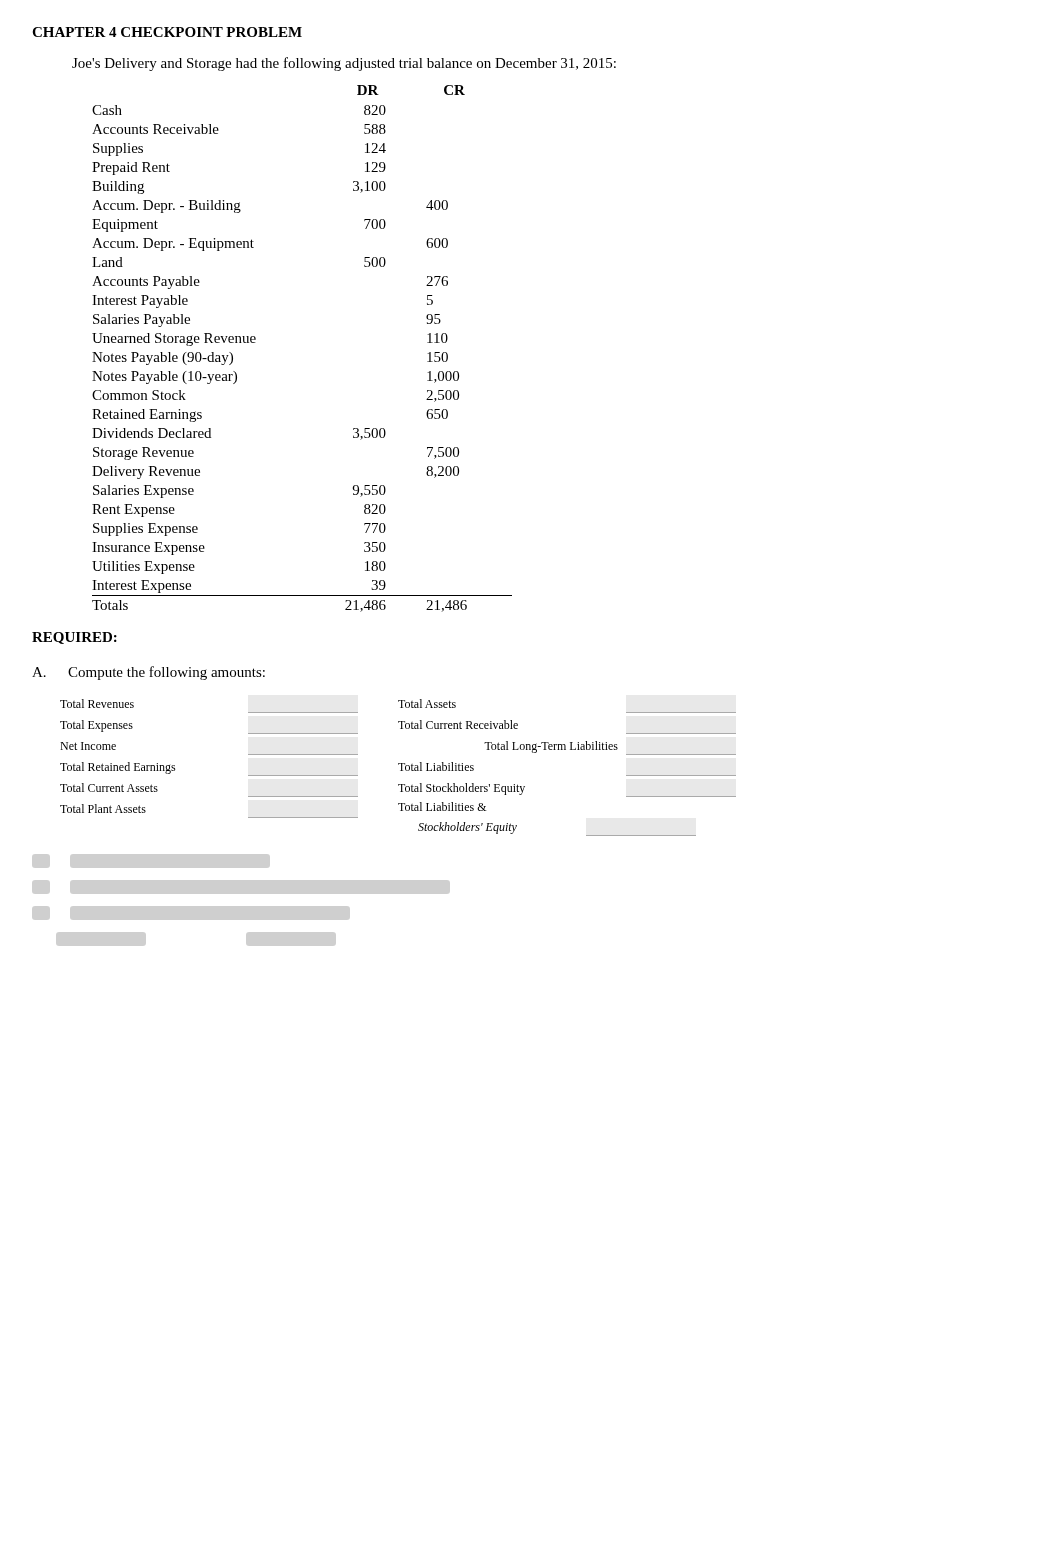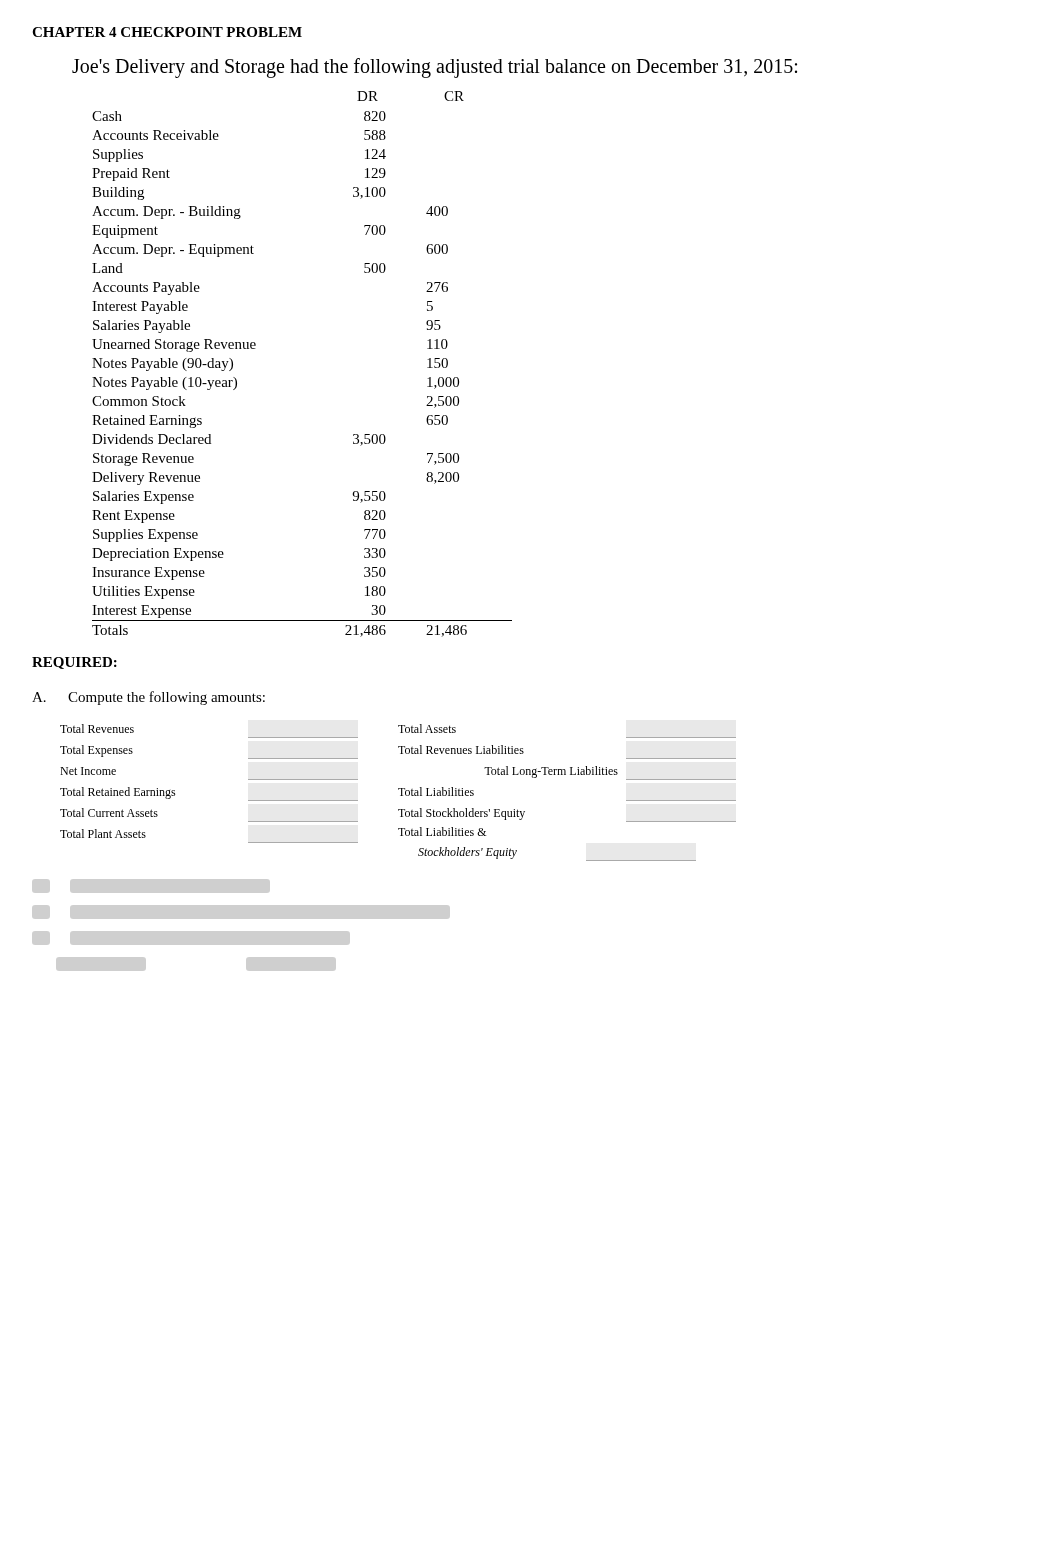--- a/index.html
+++ b/index.html
@@ -13,31 +13,31 @@
       min-height: 1556px;
     }
     .chapter-title {
       font-weight: bold;
       font-size: 15px;
       margin-bottom: 14px;
     }
     .intro-text {
       margin-left: 40px;
       margin-bottom: 8px;
-      font-size: 20px;
+      font-size: 15px;
     }
     .trial-balance-table {
       margin-left: 60px;
       border-collapse: collapse;
       min-width: 420px;
     }
     .trial-balance-table th {
       text-align: center;
       padding: 2px 40px 2px 10px;
-      font-weight: normal;
+      font-weight: bold;
       font-size: 15px;
     }
     .trial-balance-table td {
       padding: 1px 10px 1px 0;
       font-size: 15px;
       white-space: nowrap;
     }
     .trial-balance-table td.label {
       padding-right: 20px;
       min-width: 230px;
@@ -251,37 +251,32 @@
         <td class="label">Rent Expense</td>
         <td class="dr">820</td>
         <td class="cr"></td>
       </tr>
       <tr>
         <td class="label">Supplies Expense</td>
         <td class="dr">770</td>
         <td class="cr"></td>
       </tr>
       <tr>
-        <td class="label">Depreciation Expense</td>
-        <td class="dr">330</td>
-        <td class="cr"></td>
-      </tr>
-      <tr>
         <td class="label">Insurance Expense</td>
         <td class="dr">350</td>
         <td class="cr"></td>
       </tr>
       <tr>
         <td class="label">Utilities Expense</td>
         <td class="dr">180</td>
         <td class="cr"></td>
       </tr>
       <tr>
         <td class="label">Interest Expense</td>
-        <td class="dr">30</td>
+        <td class="dr">39</td>
         <td class="cr"></td>
       </tr>
       <tr class="totals-row">
         <td class="label">Totals</td>
         <td class="dr">21,486</td>
         <td class="cr">21,486</td>
       </tr>
     </tbody>
 </table>
 
@@ -317,21 +312,21 @@
               <span class="required-row-label">Total Plant Assets</span>
               <span class="answer-box"></span>
             </div>
           </div>
         <div class="required-col" id="right-col">
             <div class="required-row">
               <span style="min-width: 220px;">Total Assets</span>
               <span class="answer-box"></span>
             </div>
             <div class="required-row">
-              <span style="min-width: 220px;">Total Revenues Liabilities</span>
+              <span style="min-width: 220px;">Total Current Receivable</span>
               <span class="answer-box"></span>
             </div>
             <div class="required-row">
               <span style="min-width: 220px; text-align: right;">Total Long-Term Liabilities</span>
               <span class="answer-box"></span>
             </div>
             <div class="required-row">
               <span style="min-width: 220px;">Total Liabilities</span>
               <span class="answer-box"></span>
             </div>

